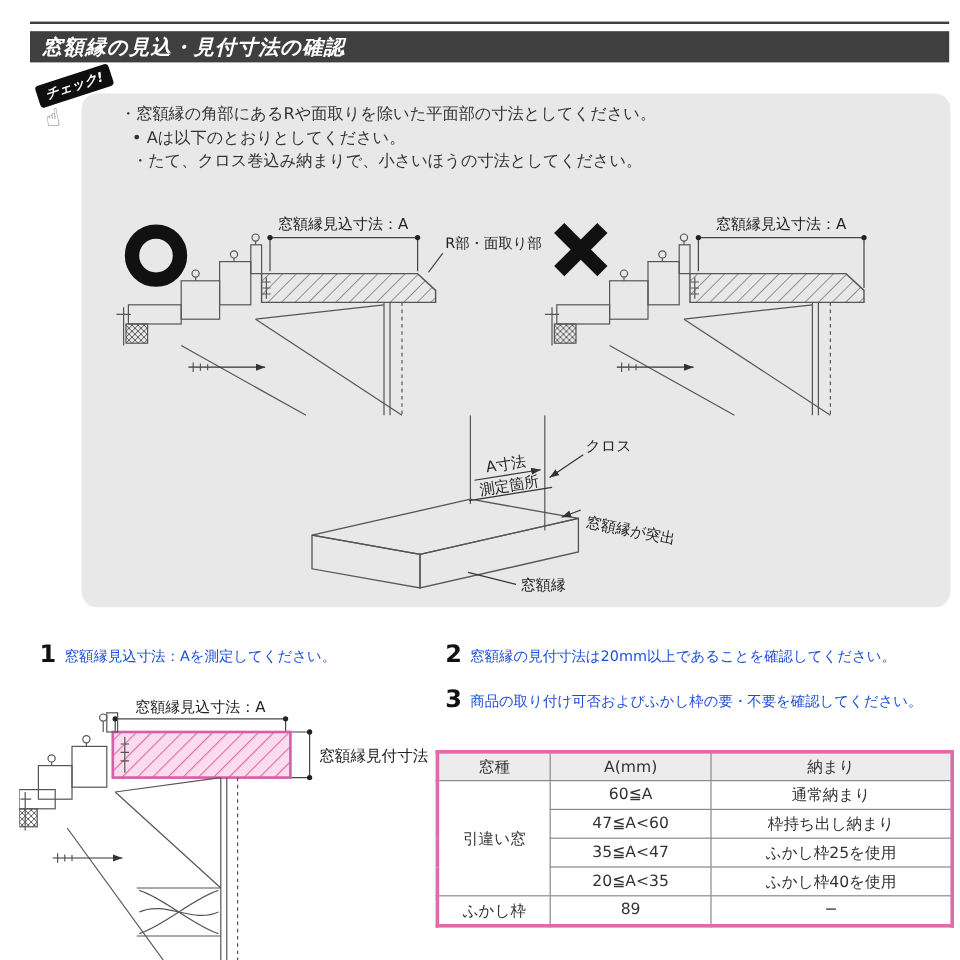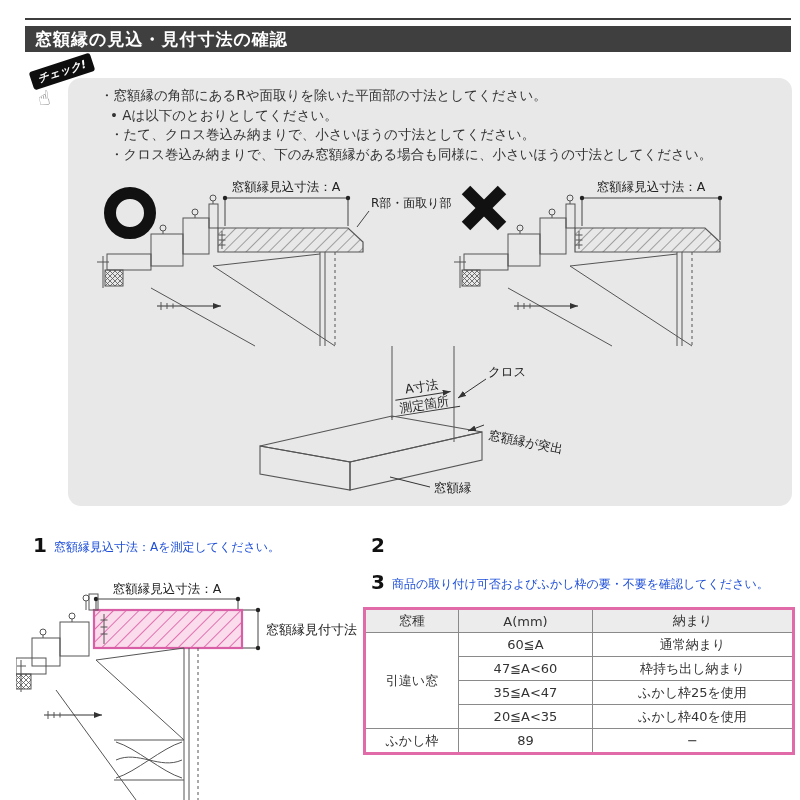--- a/index.html
+++ b/index.html
@@ -3,21 +3,21 @@
 <meta charset="utf-8">
 <style>
   html,body{margin:0;padding:0;background:#fff;}
   .page{position:relative;width:800px;height:800px;overflow:hidden;background:#fff;
         font-family:"DejaVu Sans","Liberation Sans",sans-serif;color:#2b2b2b;}
 
   
   .top-rule{position:absolute;left:25px;top:18px;width:766px;height:2px;background:#3e3e3e;}
   .title-bar{position:absolute;left:25px;top:26px;width:766px;height:26px;background:#3f3f3f;
              display:flex;align-items:center;}
-  .title-bar span{color:#fff;font-weight:bold;font-size:17px;letter-spacing:1px;padding-left:10px;}
+  .title-bar span{color:#fff;font-weight:bold;font-size:17px;letter-spacing:1px;padding-left:10px;font-style:italic;}
 
   
   .badge-sign{position:absolute;left:30px;top:62px;background:#0e0e0e;color:#fff;
               font-size:11px;font-weight:bold;font-style:italic;padding:2px 7px;border-radius:3px;
               transform:rotate(-18deg);z-index:3;}
   .badge-hand{position:absolute;left:38px;top:86px;font-size:20px;color:#777;transform:rotate(-8deg);z-index:3;}
 
   
   .panel{position:absolute;left:68px;top:78px;width:724px;height:428px;background:#e8e8e8;border-radius:13px;}
 
@@ -38,21 +38,21 @@
 
   
   .step{position:absolute;display:flex;align-items:flex-start;white-space:nowrap;}
   .step .num{font-size:20px;font-weight:bold;line-height:20px;color:#111;}
   .step .txt{font-size:12px;margin-left:7px;margin-top:4px;color:#1d4ed8;}
   .step1{left:33px;top:535px;}
   .step2{left:371px;top:535px;}
   .step3{left:371px;top:572px;}
 
   
-  table.fit{position:absolute;left:363px;top:607px;width:432px;border-collapse:collapse;
+  table.fit{position:absolute;left:363px;top:625px;width:432px;border-collapse:collapse;
             border:3px solid #e06ba8;font-size:13px;color:#333;background:#fff;}
   table.fit th,table.fit td{border:1px solid #8a8a8a;text-align:center;padding:0;}
   table.fit th{background:#ececec;height:22px;font-weight:normal;}
   table.fit td{height:23px;}
   .col-type{width:92px;}
   .col-a{width:133px;}
 </style>
 </head>
 <body>
 
@@ -84,21 +84,20 @@
     <span>チェック!</span>
   </div>
   <div class="badge-hand">☝</div>
 
   <div class="panel"></div>
 
   <div class="notes">
     <div>・窓額縁の角部にあるRや面取りを除いた平面部の寸法としてください。</div>
     <div>• Aは以下のとおりとしてください。</div>
     <div>・たて、クロス巻込み納まりで、小さいほうの寸法としてください。</div>
-    <div>・クロス巻込み納まりで、下のみ窓額縁がある場合も同様に、小さいほうの寸法としてください。</div>
   </div>
 
   <div class="ok-ring"></div>
 
   <svg class="svgabs" style="left:95px;top:176px;" width="358" height="172" viewBox="0 0 358 172">
     <g stroke="#444" stroke-width="1" fill="none">
       <line x1="130" y1="22" x2="130" y2="50"></line>
       <line x1="253" y1="22" x2="253" y2="50"></line>
       <line x1="130" y1="22" x2="253" y2="22"></line>
     </g>
@@ -207,20 +206,21 @@
     <line x1="198" y1="141" x2="158" y2="131" stroke="#333" stroke-width="1"></line>
     <text class="dlab" x="202" y="146">窓額縁</text>
   </svg>
 
   <div class="step step1">
     <span class="num">1</span>
     <span class="txt">窓額縁見込寸法：Aを測定してください。</span>
   </div>
   <div class="step step2">
     <span class="num">2</span>
+    <span class="txt">窓額縁の見付寸法は20mm以上であることを確認してください。</span>
   </div>
   <div class="step step3">
     <span class="num">3</span>
     <span class="txt">商品の取り付け可否およびふかし枠の要・不要を確認してください。</span>
   </div>
 
   <svg class="svgabs" style="left:16px;top:580px;" width="352" height="220" viewBox="0 0 352 220">
     <g stroke="#444" stroke-width="1" fill="none">
       <line x1="80" y1="19" x2="80" y2="30"></line>
       <line x1="222" y1="19" x2="222" y2="30"></line>

